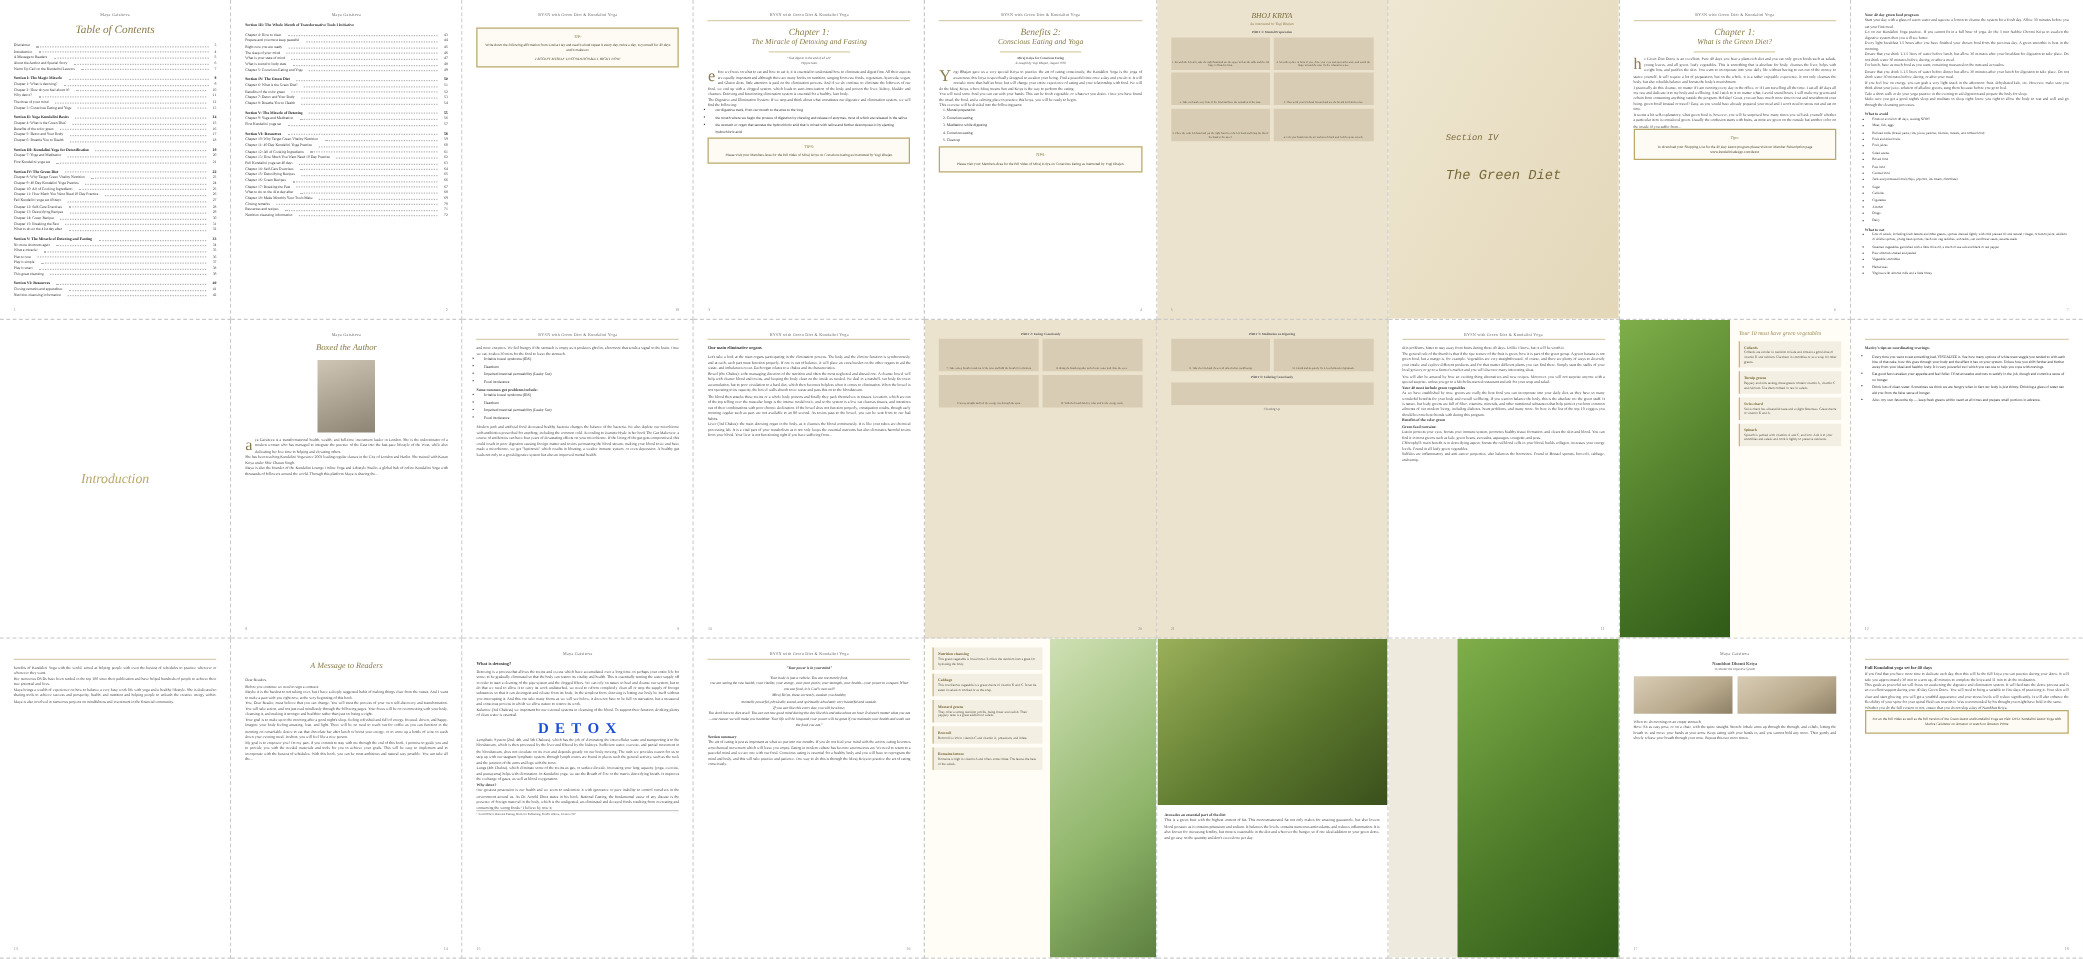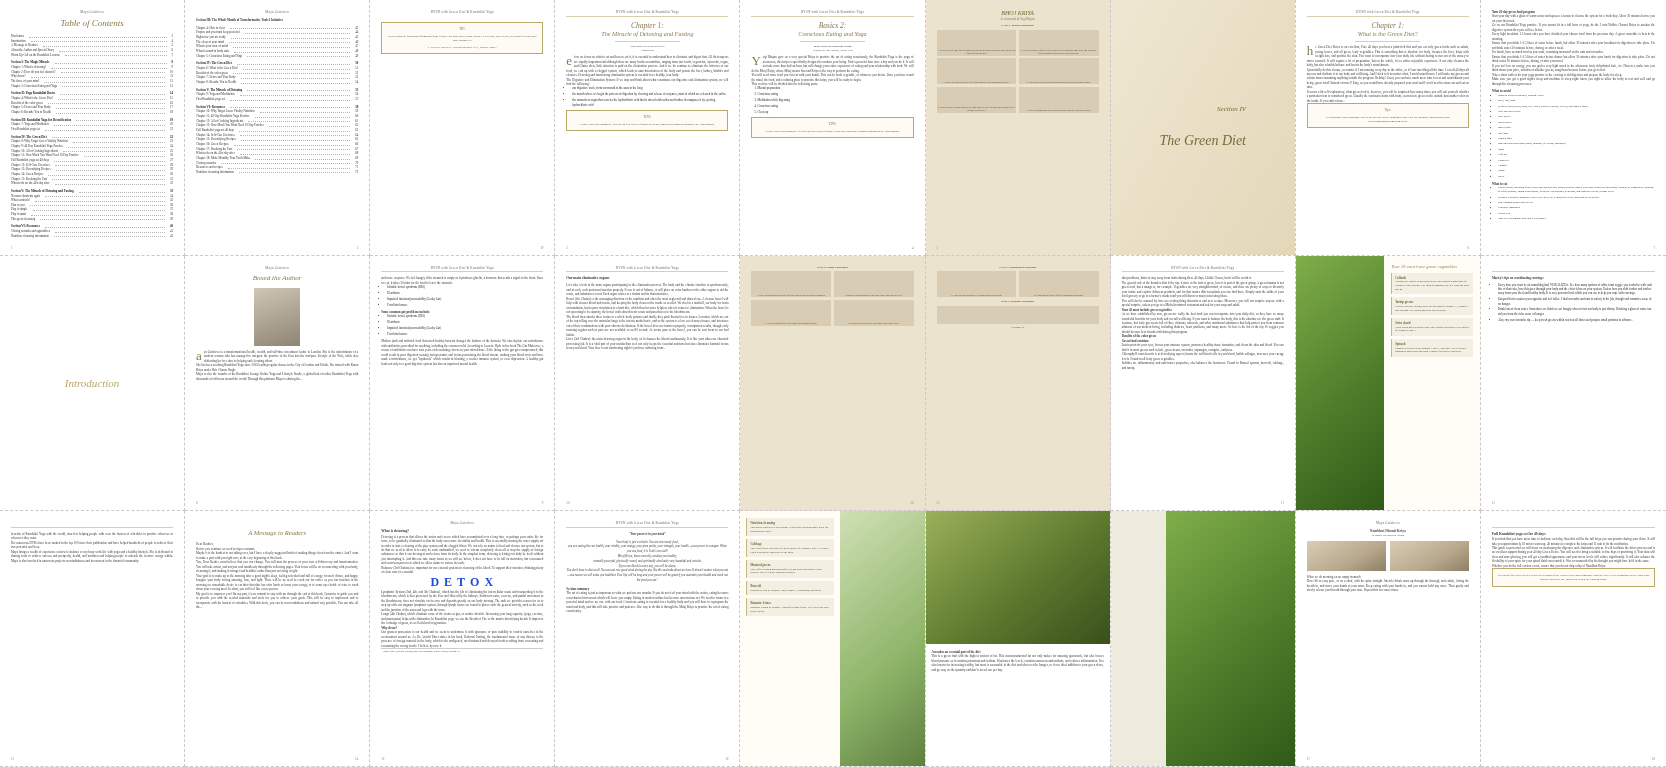--- a/index.html
+++ b/index.html
@@ -33,23 +33,23 @@
   .photo-cab{background:linear-gradient(140deg,#cfe0b4 0%,#8fb56a 60%,#5d8040 100%);}
   .photo-avo{background:linear-gradient(140deg,#9bb05a 0%,#5d7a2e 55%,#3a4f1c 100%);}
   .photo-yoga{background:linear-gradient(150deg,#d9cdb6 0%,#b8a98c 60%,#8e8066 100%);}
   .kriya-pg{background:#ece3cf;}
   .kriya-grid{display:grid;grid-template-columns:1fr 1fr;gap:2.5px;}
   .kriya-cell{background:#d8cdb4;height:26px;position:relative;}
   .kriya-cell .cc{position:absolute;bottom:1px;left:1px;right:1px;font-size:2.2px;color:#4a4436;text-align:center;line-height:1.2;}
   .kr-title{font-size:6px;font-style:italic;color:#7a6a3a;text-align:center;line-height:1.2;}
   .kr-sub{font-size:3px;font-style:italic;color:#8a7b4a;text-align:center;margin-bottom:3px;}
   .sec-div{display:flex;align-items:center;justify-content:center;height:100%;background:linear-gradient(120deg,#efe7d2 0%,#e3d7b8 100%);}
-  .sec-div .inner{text-align:right;color:#7a6a3a;}
+  .sec-div .inner{text-align:left;color:#7a6a3a;font-family:Liberation Mono, monospace;}
   .sec-div .s1{font-size:7px;font-style:italic;}
-  .sec-div .s2{font-size:14px;font-style:italic;margin-top:20px;}
+  .sec-div .s2{font-size:11px;font-style:italic;margin-top:20px;}
   .intro-div{display:flex;align-items:center;justify-content:center;height:100%;}
   .intro-div .s1{font-size:11px;font-style:italic;color:#b9a96a;}
   .cards{font-size:2.7px;line-height:1.35;color:#4a4a3a;}
   .card{background:#f3efe2;border-left:1px solid #c3b785;padding:3px;margin-bottom:3px;}
   .card b{color:#7a6a3a;font-size:3px;}
   .detox-word{font-size:12px;font-weight:bold;letter-spacing:1px;text-align:center;color:#1d4ed8;}
   .poem{font-size:3px;text-align:center;line-height:1.6;color:#3a3a3a;font-style:italic;}
   .ul{font-size:3px;line-height:1.45;padding-left:6px;margin:0 0 3px 0;}
   .ul li{margin-bottom:1.5px;}
   .titlecard{border:1px solid #bbb;padding:6px;text-align:center;}
@@ -468,21 +468,21 @@
       </div>
       <div class="ftr">
           <span>3</span>
           <span></span>
         </div>
     </div>
 
     <div class="page">
       <div class="hdr line">BYSN with Green Diet &amp; Kundalini Yoga</div>
       <div class="chapline">
-        <div class="c1">Basics 2:</div>
+        <div class="c1">Benefits 2:</div>
         <div class="c2">Conscious Eating and Yoga</div>
       </div>
       <div class="chapornament"></div>
       <div class="cap" style="font-weight:bold">Miraj Kriya for Conscious Eating</div>
       <div class="cap" style="font-style:italic;margin-bottom:3px">As taught by Yogi Bhajan, August 1992</div>
       <div class="tiny dropcap">Yogi Bhajan gave us a very special Kriya to practice the art of eating consciously, the Kundalini Yoga is the yoga of awareness, this kriya is specifically designed to awaken your being. Find a peaceful time once a day and you do it. It will not take more than half an hour, but will change your entire experience of eating and your relationship with food. We will do the Miraj Kriya, where Miraj means Sun and Kriya is the way to perform the eating.</div>
       <div class="tiny">You will need some food you can eat with your hands. This can be fresh vegetable, or whatever you desire. Once you have found the ritual, the food, and a calming place to practice this kriya, you will be ready to begin.</div>
       <div class="tiny">This exercise will be divided into the following parts:</div>
       <ol class="ul" id="c2list">
           <li>Mental preparation</li>

